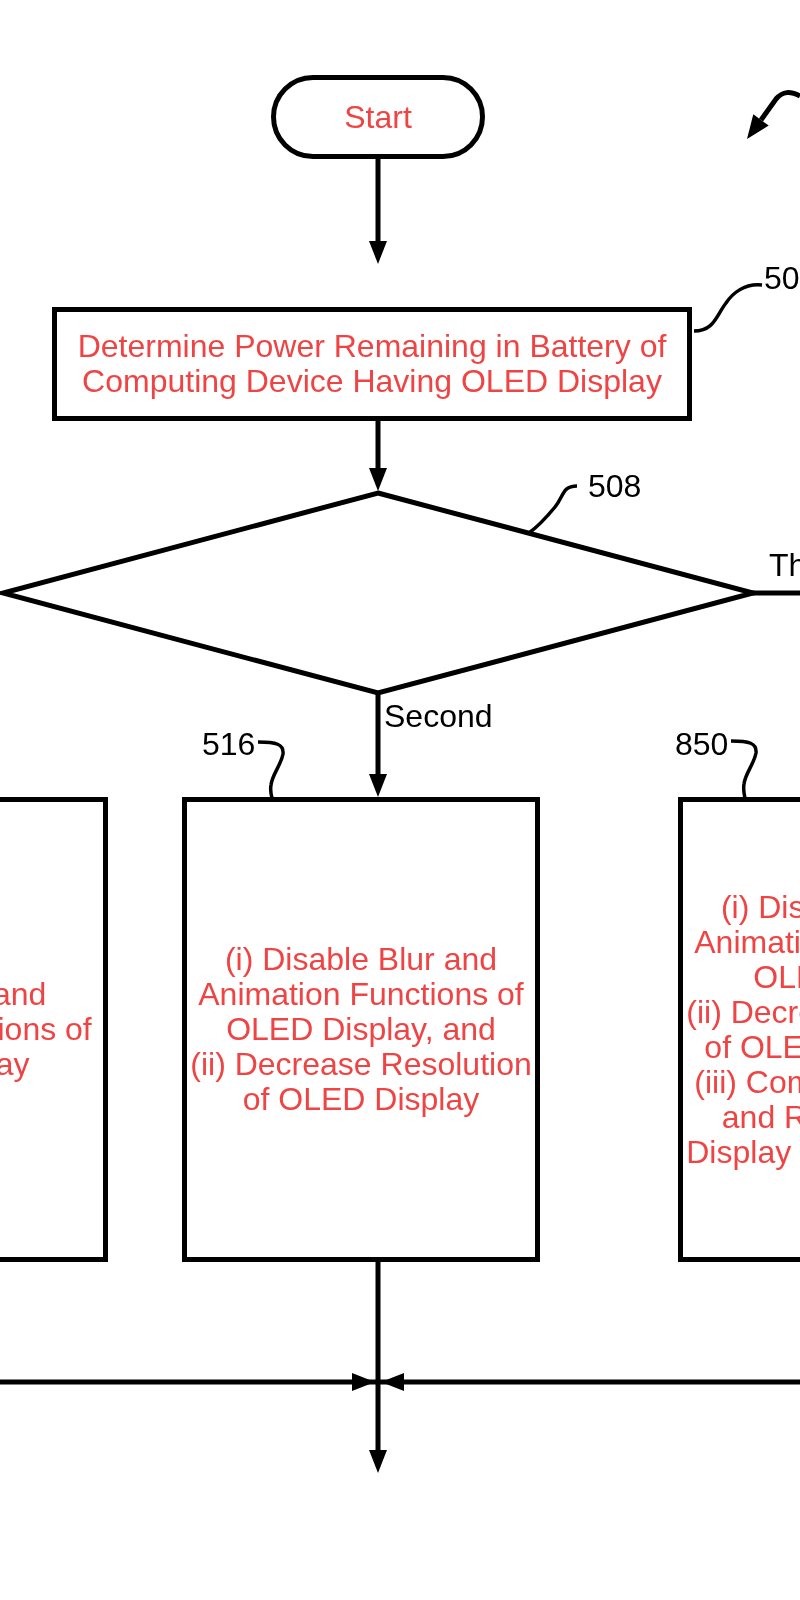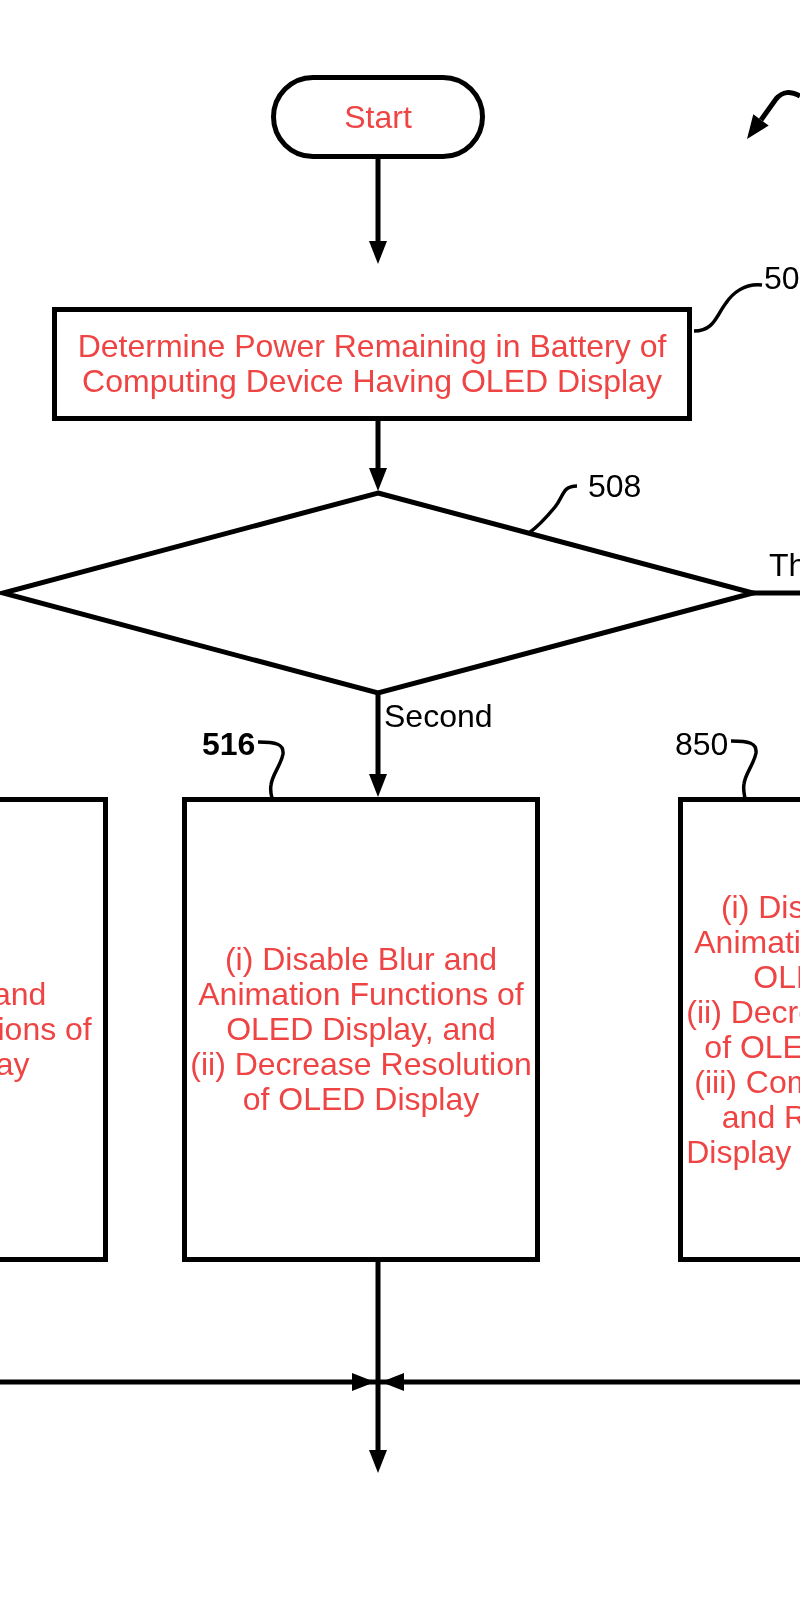--- a/index.html
+++ b/index.html
@@ -90,21 +90,21 @@
 OLED Display</span>
   </div>
 
   <div class="node" style="left:182px;top:797px;width:358px;height:465px;">
     <span class="node-text">(i) Disable Blur and
 Animation Functions of
 OLED Display, and
 (ii) Decrease Resolution
 of OLED Display</span>
   </div>
-  <div class="ref-label" style="left:202px;top:728px;font-weight:bold;">516</div>
+  <div class="ref-label" style="left:202px;top:728px;">516</div>
 
   <div class="node" style="left:678px;top:797px;width:358px;height:465px;">
     <span class="node-text">(i) Disable Blur and
 Animation Functions of
 OLED Display,
 (ii) Decrease Resolution
 of OLED Display, and
 (iii) Communicate Less
 and Refresh OLED
 Display Less Frequently</span>

